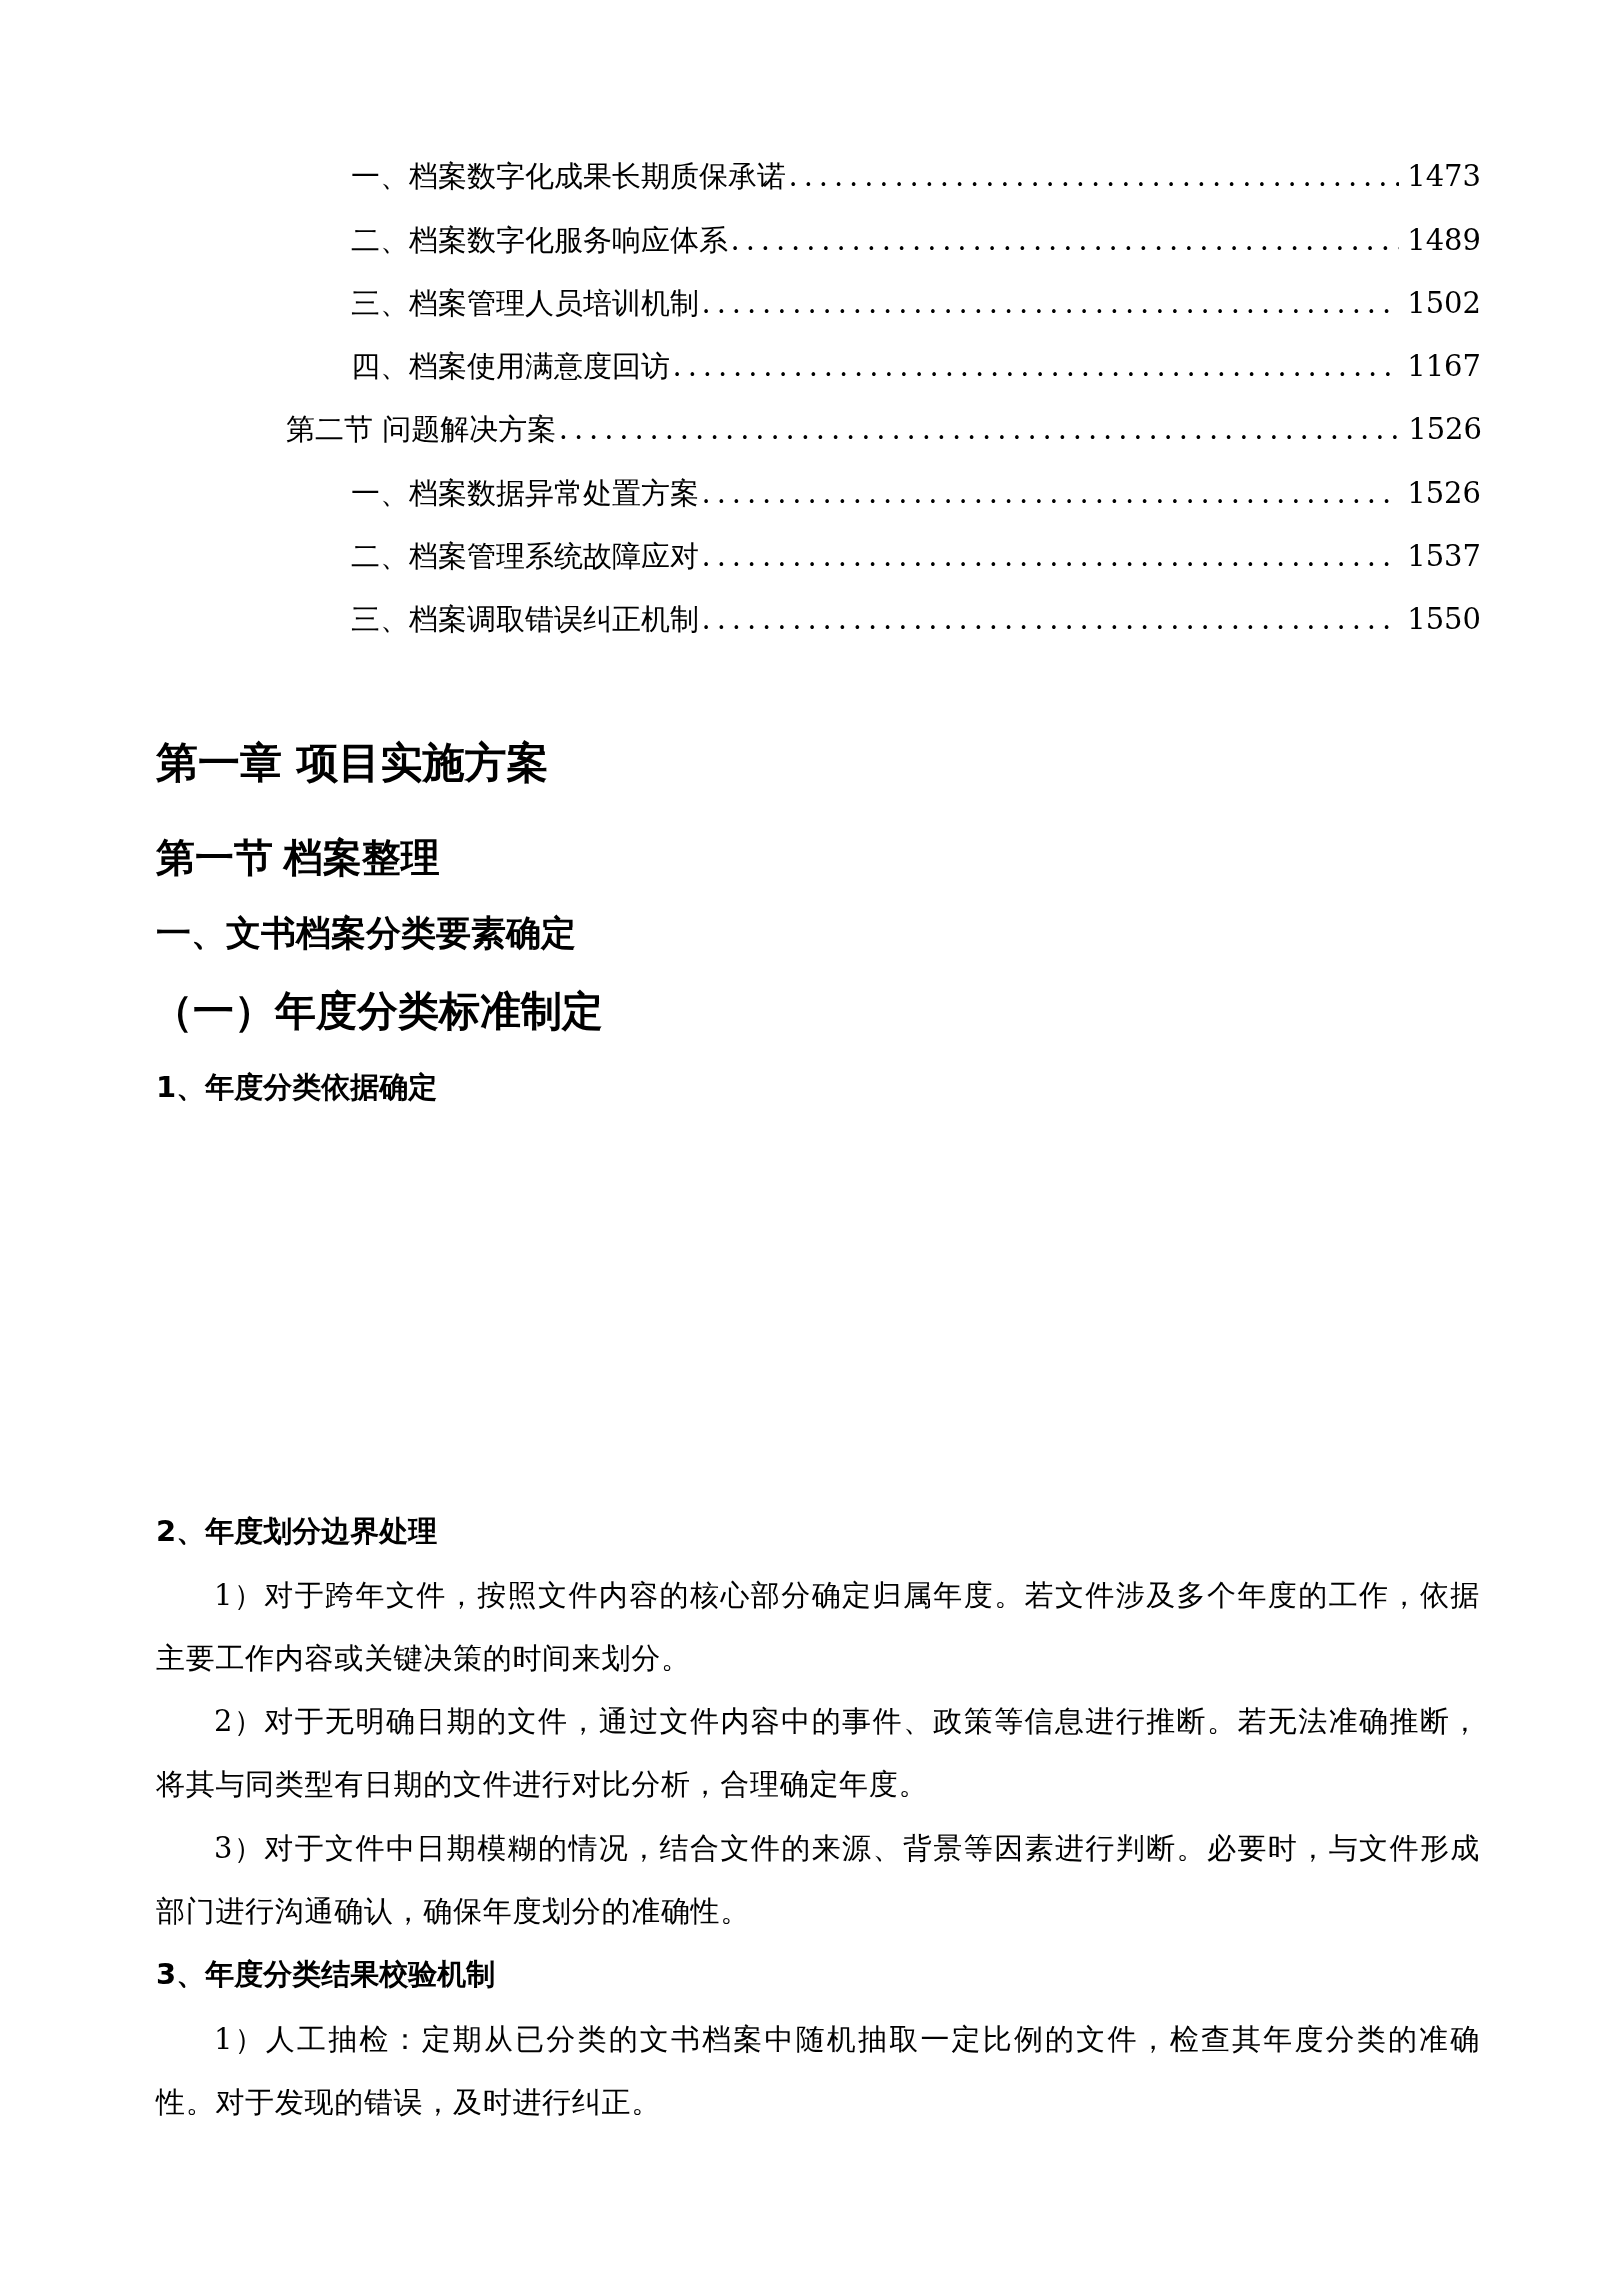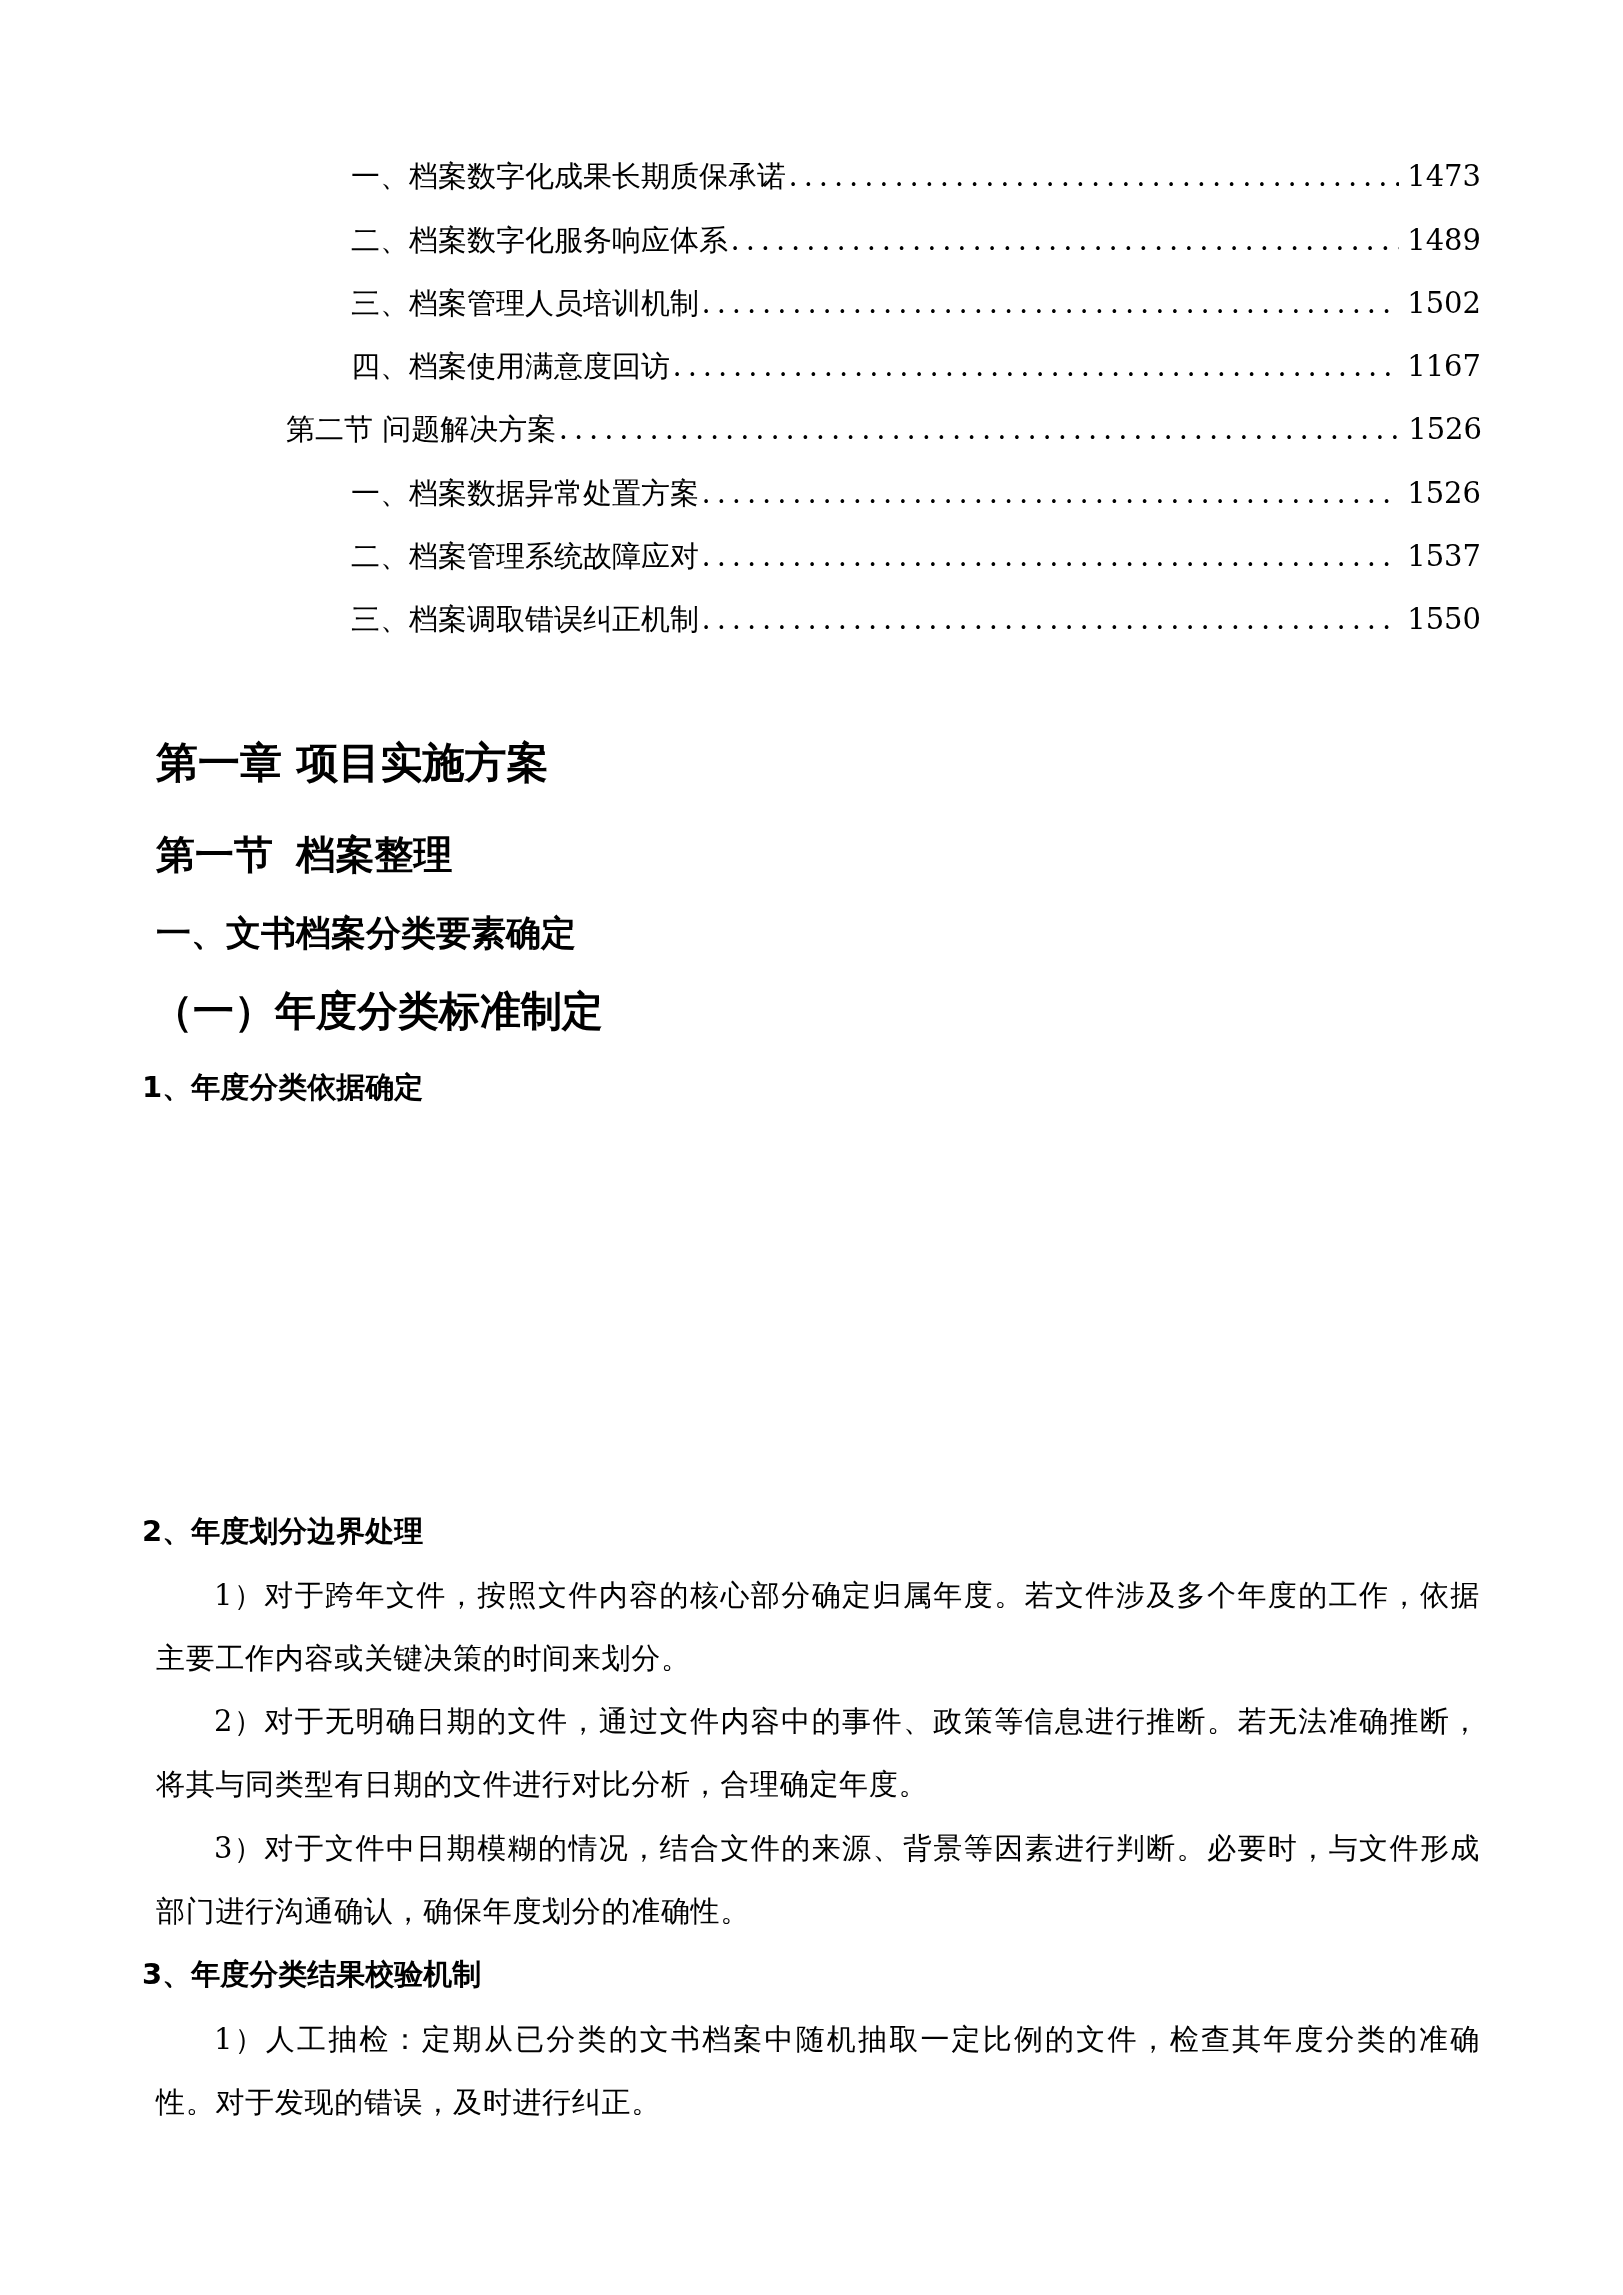--- a/index.html
+++ b/index.html
@@ -10,26 +10,26 @@
   .toc-row { position:absolute; display:flex; align-items:baseline; height:39px;
              font-size:29px; line-height:39px; white-space:nowrap; }
   .toc-row .num { display:inline-block; width:79px; }
   .toc-row .title { flex:0 0 auto; }
   .toc-row .dots { flex:1 1 auto; overflow:hidden; letter-spacing:5.9px; color:#000;
                    margin:0 7.9px 0 2.6px; }
   .toc-row .page-num { flex:0 0 auto; text-align:right; }
   .h1 { position:absolute; left:156px; font-size:42px; font-weight:bold;
         font-family:"DejaVu Sans", "Liberation Sans", sans-serif; line-height:59px; }
   .h2 { position:absolute; left:156px; font-size:39px; font-weight:bold;
-        font-family:Liberation Mono, monospace; line-height:52px; }
+        font-family:Liberation Sans, sans-serif; line-height:52px; }
   .h3 { position:absolute; left:156px; font-size:35px; font-weight:bold;
         font-family:Liberation Mono, monospace; line-height:47px; }
   .h4 { position:absolute; left:152px; font-size:41px; font-weight:bold;
         font-family:"DejaVu Sans", "Liberation Sans", sans-serif; line-height:44px; }
-  .h5 { position:absolute; left:142px; font-size:29px; font-weight:bold;
+  .h5 { position:absolute; left:156px; font-size:29px; font-weight:bold;
         font-family:"DejaVu Sans", "Liberation Sans", sans-serif; line-height:39px; }
   .para { position:absolute; left:156px; width:1324px; font-size:29px;
           line-height:63px; text-align:justify; text-indent:58px; letter-spacing:0.7px; }
 </style>
 </head>
 <body>
 
 <div class="page">
 
   <div class="toc">

